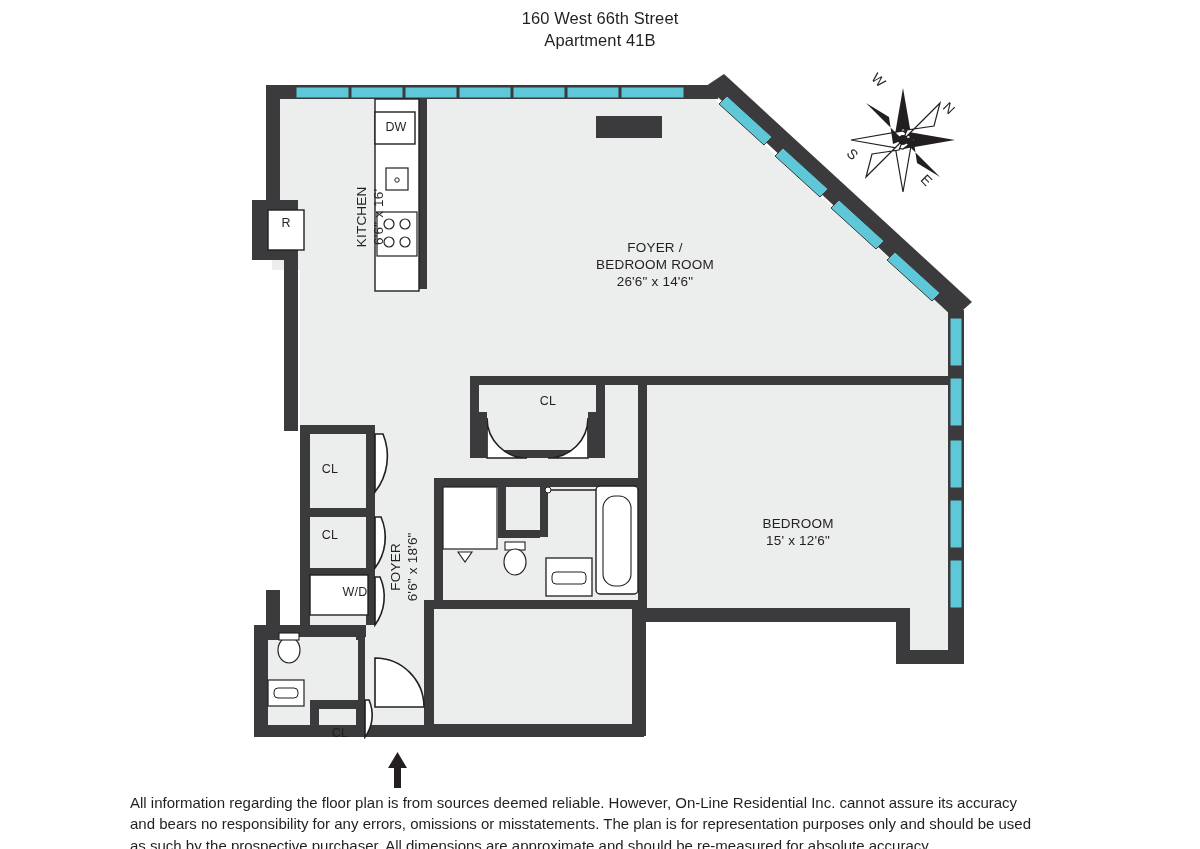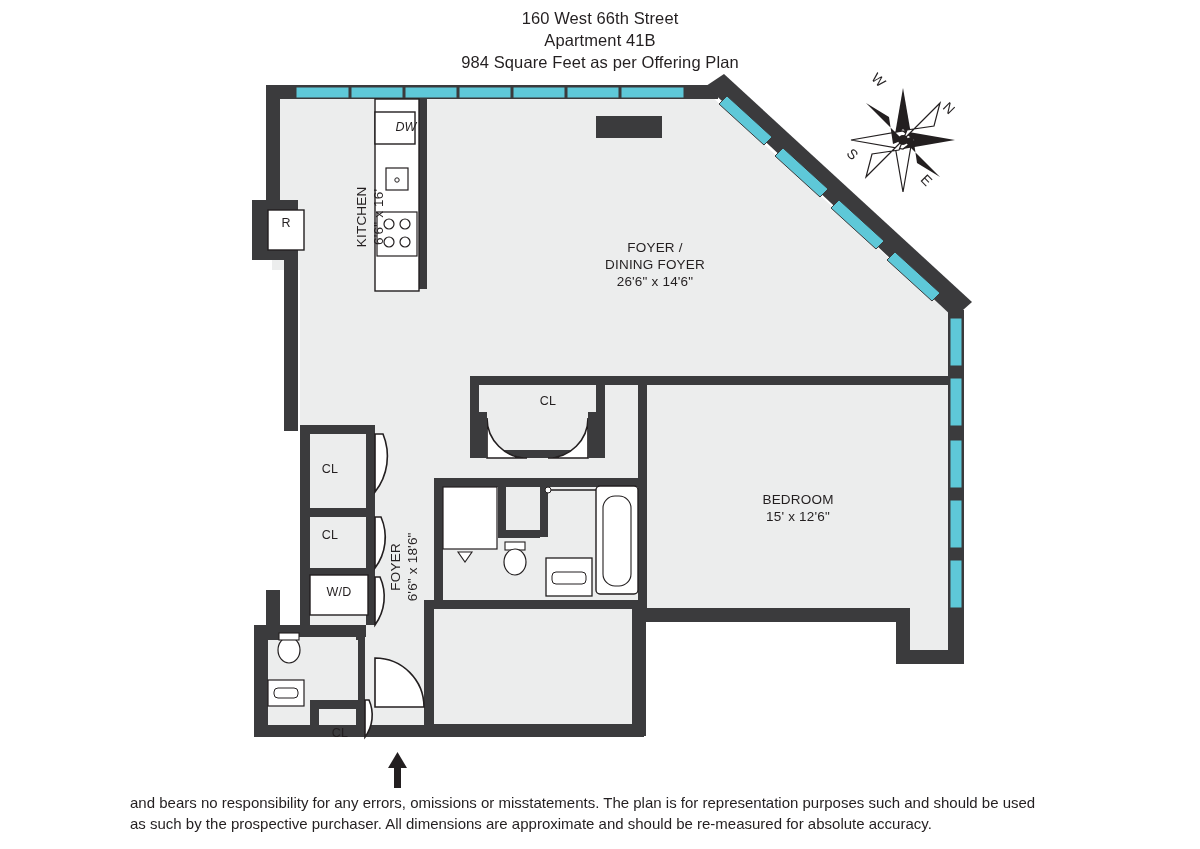--- a/index.html
+++ b/index.html
@@ -80,21 +80,20 @@
   }
 </style>
 </head>
 <body>
 
 <div id="stage">
 
   <div class="header">
     <div>160 West 66th Street</div>
     <div>Apartment 41B</div>
-    <div>984 Square Feet as per Offering Plan</div>
   </div>
 
   <svg id="plan" viewBox="0 0 1200 849">
 
     <g>
 
       <path fill="#eceded" d="
         M 272 95
         L 710 95
         L 962 325
@@ -285,46 +284,47 @@
 
   </svg>
 
   <div class="lbl vert" style="left:316px; top:200px; width:110px;">
     <span class="ln">KITCHEN</span>
     <span class="ln">6'6" x 16'</span>
   </div>
 
   <div class="lbl" style="left:575px; top:240px; width:160px;">
     <span class="ln">FOYER /</span>
-    <span class="ln">DINING FOYER</span>
+    <span class="ln">BEDROOM ROOM</span>
     <span class="ln">26'6" x 14'6"</span>
   </div>
 
-  <div class="lbl" style="left:718px; top:492px; width:160px;">
+  <div class="lbl" style="left:718px; top:516px; width:160px;">
     <span class="ln">BEDROOM</span>
     <span class="ln">15' x 12'6"</span>
   </div>
 
   <div class="lbl vert" style="left:345px; top:550px; width:120px;">
     <span class="ln">FOYER</span>
     <span class="ln">6'6" x 18'6"</span>
   </div>
 
-  <div class="lbl small" style="left:388px; top:120px; width:36px;font-style:italic;">DW</div>
+  <div class="lbl small" style="left:378px; top:120px; width:36px;">DW</div>
   <div class="lbl small" style="left:272px; top:216px; width:28px;">R</div>
-  <div class="lbl small" style="left:312px; top:585px; width:54px;">W/D</div>
+  <div class="lbl small" style="left:312px; top:585px; width:54px;padding-left:16px;">W/D</div>
 
   <div class="lbl small" style="left:530px; top:394px; width:36px;">CL</div>
   <div class="lbl small" style="left:312px; top:462px; width:36px;">CL</div>
   <div class="lbl small" style="left:312px; top:528px; width:36px;">CL</div>
   <div class="lbl small" style="left:322px; top:726px; width:36px;">CL</div>
 
   <div class="compass-letter" style="left:944px; top:100px; transform:rotate(45deg);">N</div>
   <div class="compass-letter" style="left:922px; top:172px; transform:rotate(45deg);">E</div>
   <div class="compass-letter" style="left:848px; top:146px; transform:rotate(45deg);">S</div>
   <div class="compass-letter" style="left:872px; top:72px; transform:rotate(45deg);">W</div>
 
   <div class="footer">
-    <div>and bears no responsibility for any errors, omissions or misstatements. The plan is for representation purposes such and should be used</div>
+    <div>All information regarding the floor plan is from sources deemed reliable. However, On-Line Residential Inc. cannot assure its accuracy</div>
+    <div>and bears no responsibility for any errors, omissions or misstatements. The plan is for representation purposes only and should be used</div>
     <div>as such by the prospective purchaser. All dimensions are approximate and should be re-measured for absolute accuracy.</div>
   </div>
 
 </div>
 
 </body></html>

